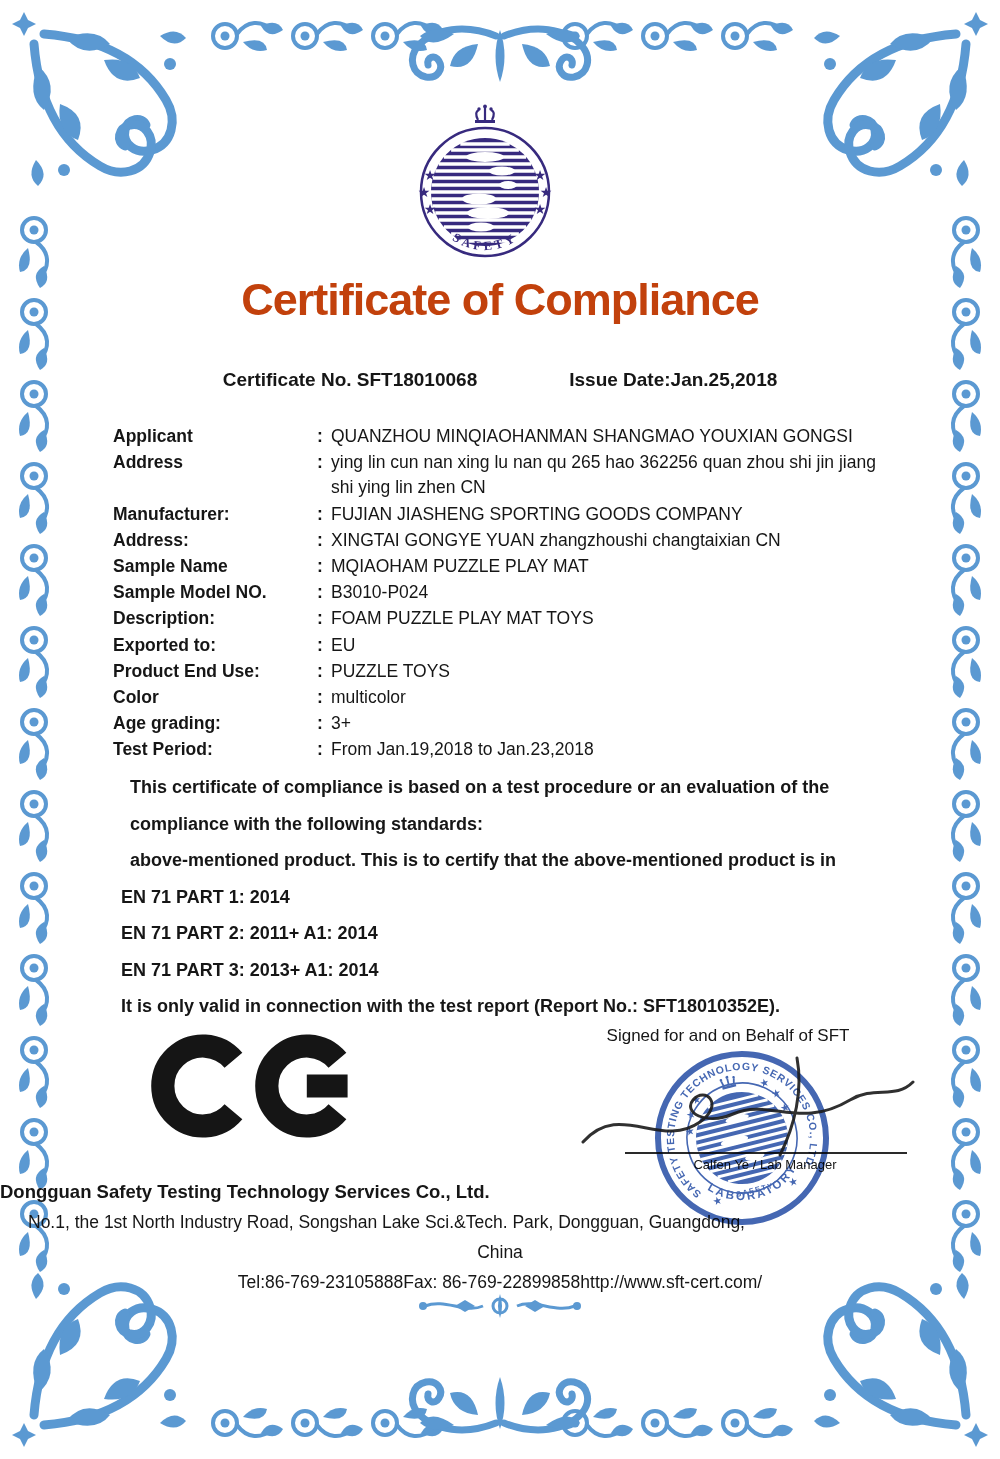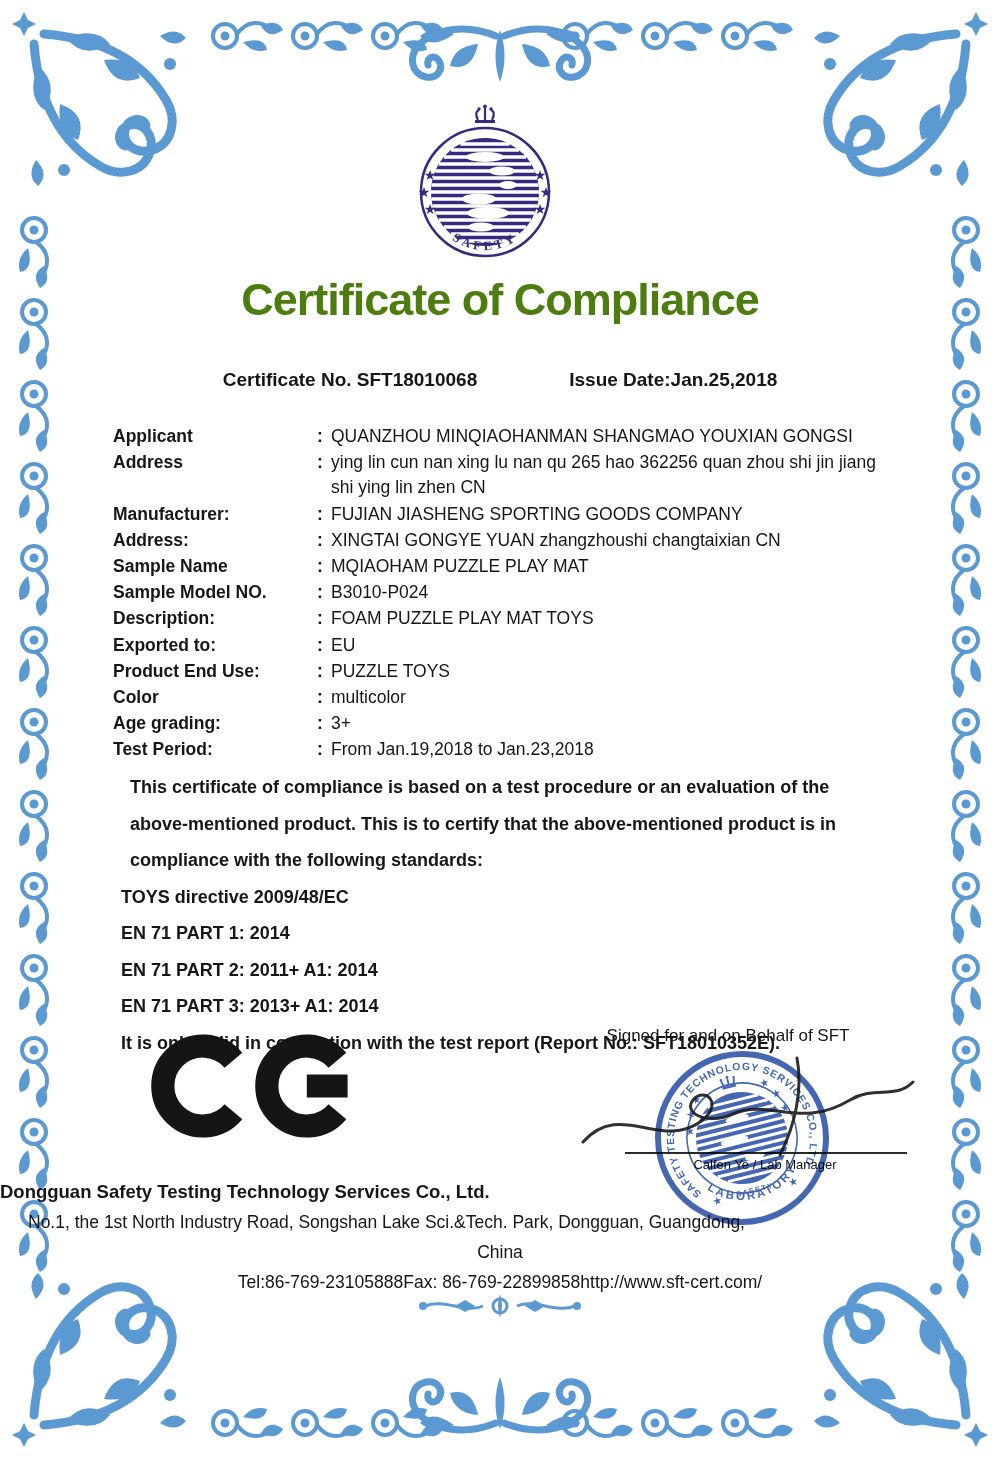--- a/index.html
+++ b/index.html
@@ -2,21 +2,21 @@
 <html><head>
 <meta charset="utf-8">
 <style>
   html,body{margin:0;padding:0;background:#e8e8e8;}
   .page{position:relative;width:1000px;height:1459px;background:#ffffff;overflow:hidden;
         font-family:"Liberation Sans",sans-serif;color:#161616;margin:0 auto;}
   .abs{position:absolute;}
   .border-svg{left:0;top:0;z-index:0;}
   .logo-svg{left:409px;top:102px;z-index:2;}
   .title{top:274px;left:0;width:100%;text-align:center;font-size:45px;font-weight:bold;
-         letter-spacing:-1px;color:#4d7c0f;z-index:2;}
+         letter-spacing:-1px;color:#c2410c;z-index:2;}
   .cert-meta{top:369px;left:0;width:100%;display:flex;justify-content:center;gap:92px;
              font-size:19px;font-weight:bold;z-index:2;}
   .fields{top:424px;left:113px;width:782px;z-index:2;}
   .frow{display:grid;grid-template-columns:196px 22px 1fr;font-size:17.5px;line-height:25.2px;margin-bottom:1px;}
   .flabel{font-weight:bold;}
   .fcolon{font-weight:bold;text-align:center;}
   .fvalue{max-width:562px;}
   .statement{top:769px;left:121px;width:800px;font-weight:bold;font-size:18px;z-index:2;}
   .statement .line{line-height:36.5px;white-space:nowrap;}
   .statement .indent{padding-left:9px;}
@@ -242,23 +242,22 @@
     </div>
     <div class="frow">
       <span class="flabel">Test Period:</span>
       <span class="fcolon">:</span>
       <span class="fvalue">From Jan.19,2018 to Jan.23,2018</span>
     </div>
   </div>
 
   <div class="abs statement">
     <div class="line indent">This certificate of compliance is based on a test procedure or an evaluation of the</div>
+    <div class="line indent">compliance with the following standards:</div>
     <div class="line indent">above-mentioned product. This is to certify that the above-mentioned product is in</div>
-    <div class="line indent">compliance with the following standards:</div>
-    <div class="line">TOYS directive 2009/48/EC</div>
     <div class="line">EN 71 PART 1: 2014</div>
     <div class="line">EN 71 PART 2: 2011+ A1: 2014</div>
     <div class="line">EN 71 PART 3: 2013+ A1: 2014</div>
     <div class="line">It is only valid in connection with the test report (Report No.: SFT18010352E).</div>
   </div>
 
   <div class="abs signed-for">Signed for and on Behalf of SFT</div>
 
   <svg class="abs ce-svg" width="208" height="106" viewBox="0 0 260 132">
     <g stroke="#151515" stroke-width="29" fill="none">

